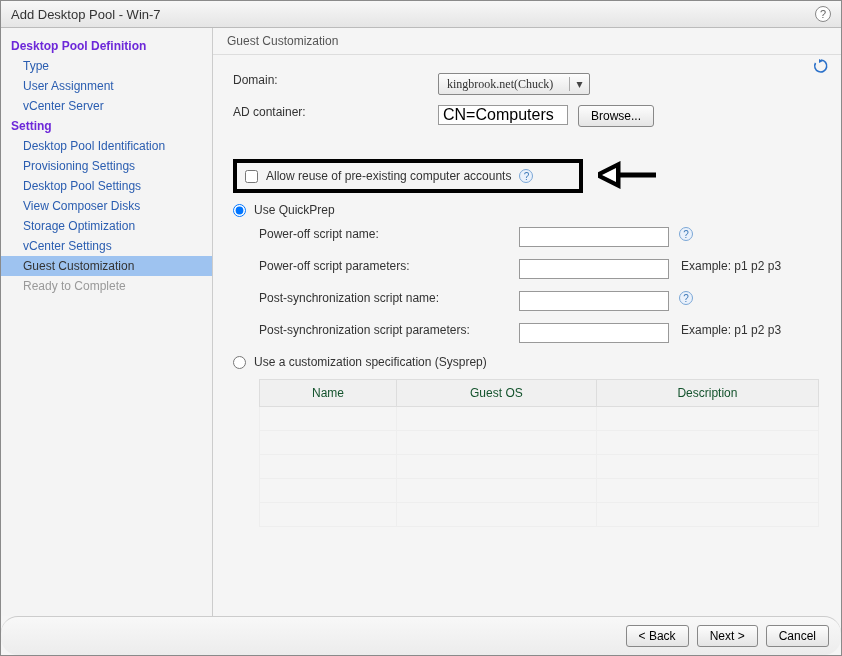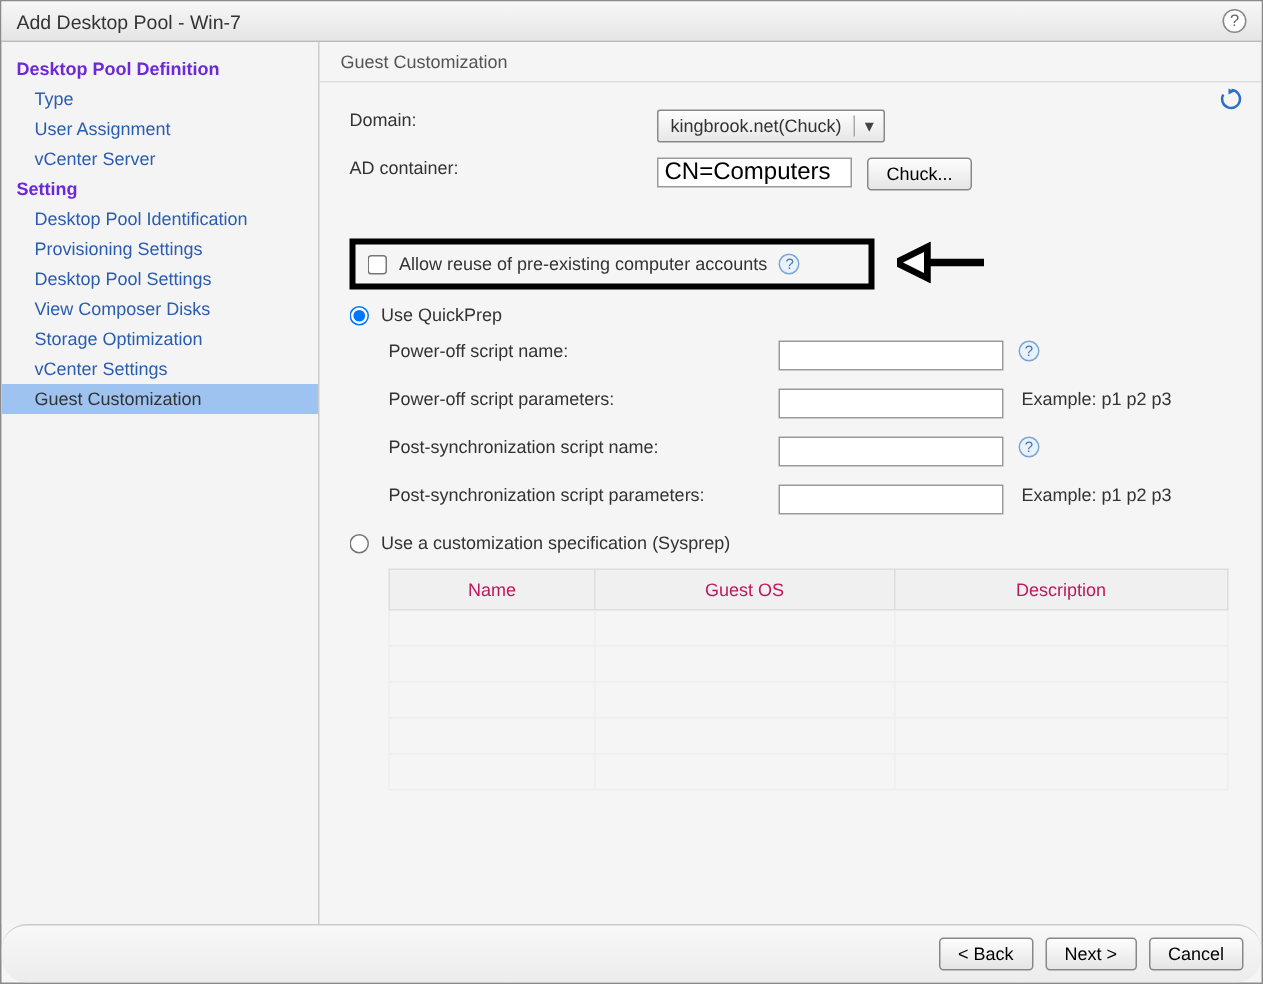--- a/index.html
+++ b/index.html
@@ -104,20 +104,21 @@
     display: inline-flex;
     align-items: center;
     border: 1px solid #888;
     background: linear-gradient(#fdfdfd,#e7e7e7);
     height: 22px;
     border-radius: 2px;
   }
   .form-dropdown .dd-label {
     padding: 0 8px;
     min-width: 130px;
+    font-family: Liberation Serif, serif;
   }
   .form-dropdown .dd-arrow {
     border-left: 1px solid #aaa;
     width: 20px;
     text-align: center;
     color: #444;
   }
   input[type="text"].txt {
     border: 1px solid #999;
     height: 20px;
@@ -180,21 +181,21 @@
   }
   .spec-table {
     border: 1px solid #ccc;
     width: 560px;
     border-collapse: collapse;
     margin-top: 6px;
   }
   .spec-table th {
     background: #f0f0f0;
     font-weight: normal;
-    color: #be185d;
+    color: #14532d;
     border: 1px solid #ddd;
     padding: 6px;
     font-size: 12px;
     text-align: center;
   }
   .spec-table td {
     border: 1px solid #eee;
     height: 24px;
   }
   .footer {
@@ -226,20 +227,21 @@
       <div class="item">vCenter Server</div>
 
       <div class="heading">Setting</div>
       <div class="item">Desktop Pool Identification</div>
       <div class="item">Provisioning Settings</div>
       <div class="item">Desktop Pool Settings</div>
       <div class="item">View Composer Disks</div>
       <div class="item">Storage Optimization</div>
       <div class="item">vCenter Settings</div>
       <div class="item selected">Guest Customization</div>
+      <div class="item disabled">Ready to Complete</div>
     </div>
 
     <div class="content-area">
       <div class="content-header">Guest Customization</div>
 
       <span class="refresh-icon">
         <svg width="16" height="16" viewBox="0 0 16 16">
           <path d="M8 2 A6 6 0 1 1 2.5 5" fill="none" stroke="#2a70c9" stroke-width="1.6"></path>
           <polygon points="6,1 10,3 6,5" fill="#2a70c9"></polygon>
         </svg>
@@ -251,21 +253,21 @@
           <div class="form-label">Domain:</div>
           <div class="form-dropdown">
             <span class="dd-label">kingbrook.net(Chuck)</span>
             <span class="dd-arrow">▾</span>
           </div>
         </div>
 
         <div class="form-row">
           <div class="form-label">AD container:</div>
           <input type="text" class="txt" style="width: 130px;" value="CN=Computers">
-          <button class="btn" style="margin-left:10px">Chuck...</button>
+          <button class="btn" style="margin-left:10px">Browse...</button>
         </div>
 
         <div style="position:relative;">
           <div class="highlight-box">
             <input type="checkbox" style="">
             <span>Allow reuse of pre-existing computer accounts</span>
             <span class="help-sm">?</span>
           </div>
           <div class="arrow-annot">
             <svg width="60" height="28" viewBox="0 0 60 28">

